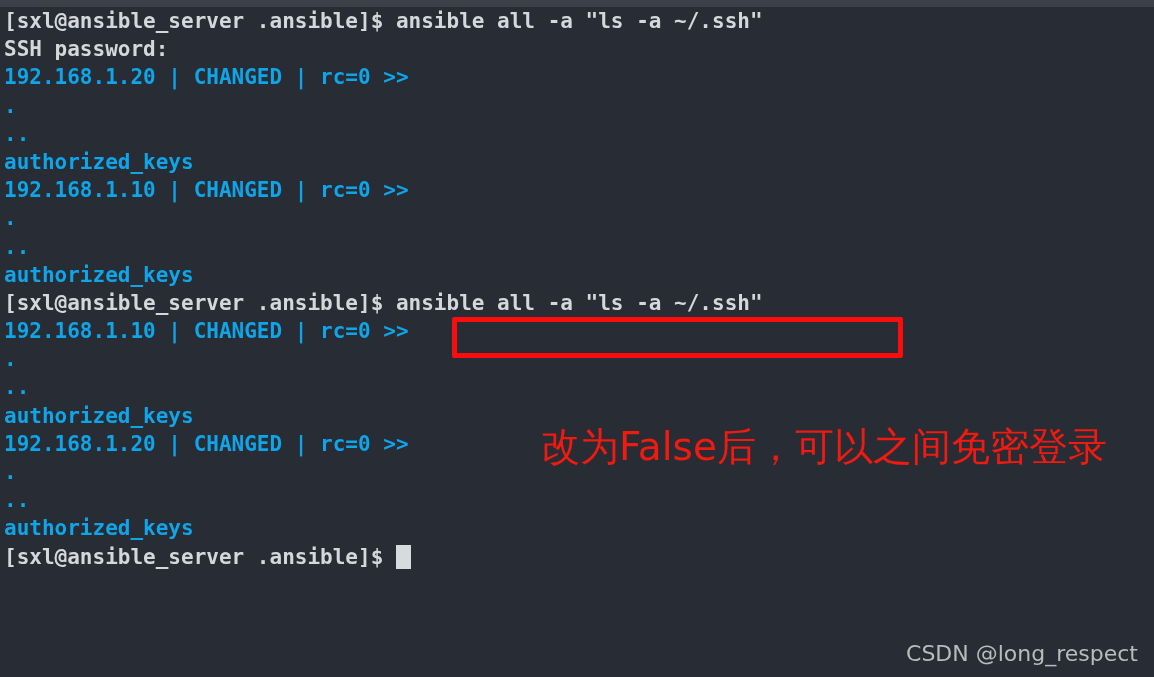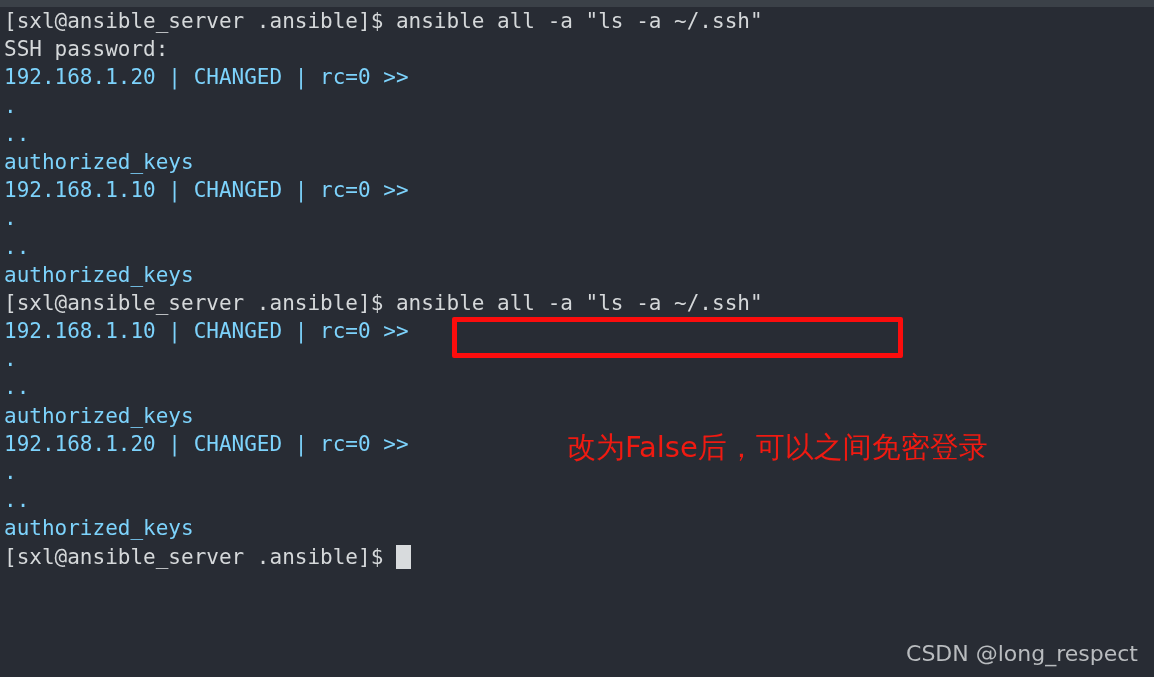--- a/index.html
+++ b/index.html
@@ -23,32 +23,33 @@
     background: #3b4148;
   }
   #terminal {
     position: absolute;
     top: 7px;
     left: 0;
     width: 1154px;
     height: 670px;
     padding: 0;
     box-sizing: border-box;
+    font-weight: bold;
   }
   .line {
     height: 28.2px;
     line-height: 28.2px;
     font-size: 21px;
     letter-spacing: 0px;
     white-space: pre;
     padding-left: 4px;
     font-family: "DejaVu Sans Mono", "Liberation Mono", monospace;
   }
   .fg-white { color: #d5d8da; }
-  .fg-yellow { color: #7dd3fc; }
+  .fg-yellow { color: #0ea5e9; }
   .seg { white-space: pre; }
   .cursor-block {
     display: inline-block;
     width: 15px;
     height: 24px;
     background: #d8dbdd;
     vertical-align: -5px;
   }
   
   #hl-box {
@@ -58,24 +59,24 @@
     width: 451px;
     height: 41px;
     border: 5px solid #fc0d0d;
     box-sizing: border-box;
     border-radius: 2px;
     pointer-events: none;
   }
   
   #annotation {
     position: absolute;
-    left: 567px;
+    left: 541px;
     top: 428px;
     font-family: "DejaVu Sans", "Liberation Sans", sans-serif;
-    font-size: 29px;
+    font-size: 39px;
     line-height: 38px;
     color: #f01a11;
     white-space: pre;
     font-weight: 400;
   }
   
   #watermark {
     position: absolute;
     right: 16px;
     bottom: 11px;

